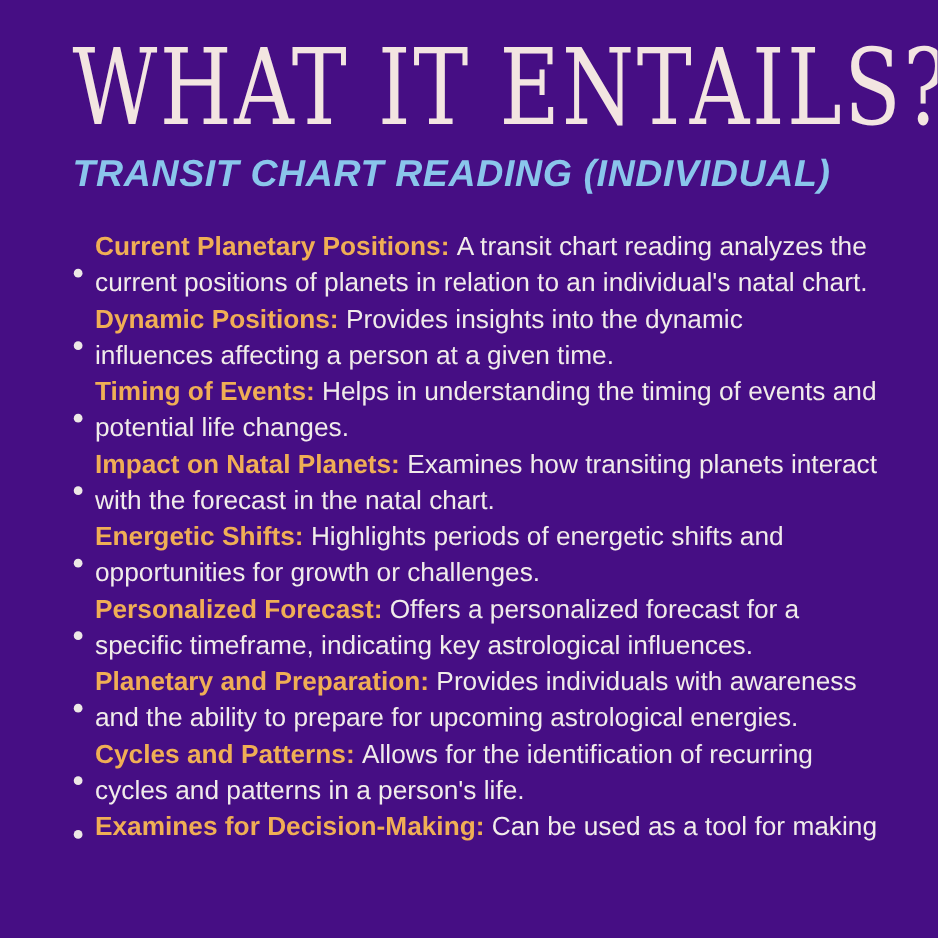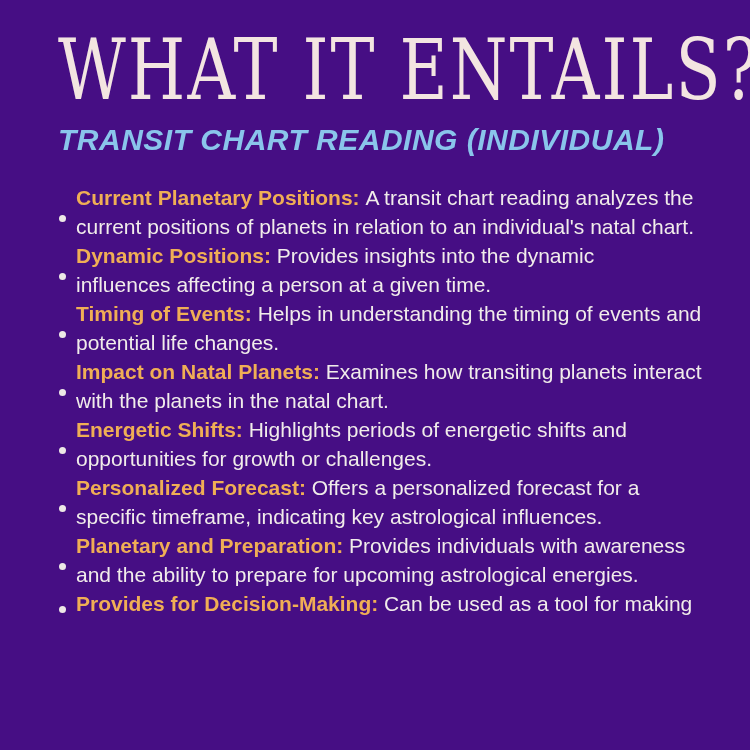--- a/index.html
+++ b/index.html
@@ -94,37 +94,41 @@
     <p class="bullet-text"><span class="bullet-lead">Dynamic Positions: </span><span>Provides insights into the dynamic</span><br><span>influences affecting a person at a given time.</span></p>
   </li>
 
   <li class="bullet-item">
     <span class="bullet-dot"></span>
     <p class="bullet-text"><span class="bullet-lead">Timing of Events: </span><span>Helps in understanding the timing of events and</span><br><span>potential life changes.</span></p>
   </li>
 
   <li class="bullet-item">
     <span class="bullet-dot"></span>
-    <p class="bullet-text"><span class="bullet-lead">Impact on Natal Planets: </span><span>Examines how transiting planets interact</span><br><span>with the planets in the natal chart.</span></p>
+    <p class="bullet-text"><span class="bullet-lead">Impact on Natal Planets: </span><span>Examines how transiting planets interact</span><br><span>with the forecast in the natal chart.</span></p>
   </li>
 
   <li class="bullet-item">
     <span class="bullet-dot"></span>
     <p class="bullet-text"><span class="bullet-lead">Energetic Shifts: </span><span>Highlights periods of energetic shifts and</span><br><span>opportunities for growth or challenges.</span></p>
   </li>
 
   <li class="bullet-item">
     <span class="bullet-dot"></span>
     <p class="bullet-text"><span class="bullet-lead">Personalized Forecast: </span><span>Offers a personalized forecast for a</span><br><span>specific timeframe, indicating key astrological influences.</span></p>
   </li>
 
   <li class="bullet-item">
     <span class="bullet-dot"></span>
     <p class="bullet-text"><span class="bullet-lead">Planetary and Preparation: </span><span>Provides individuals with awareness</span><br><span>and the ability to prepare for upcoming astrological energies.</span></p>
   </li>
 
+  <li class="bullet-item">
+    <span class="bullet-dot"></span>
+    <p class="bullet-text"><span class="bullet-lead">Cycles and Patterns: </span><span>Allows for the identification of recurring</span><br><span>cycles and patterns in a person's life.</span></p>
+  </li>
 
   <li class="bullet-item">
     <span class="bullet-dot"></span>
-    <p class="bullet-text"><span class="bullet-lead">Provides for Decision-Making: </span><span>Can be used as a tool for making</span><br></p>
+    <p class="bullet-text"><span class="bullet-lead">Examines for Decision-Making: </span><span>Can be used as a tool for making</span><br></p>
   </li>
 </ul>
 </div>
 
 </body></html>

